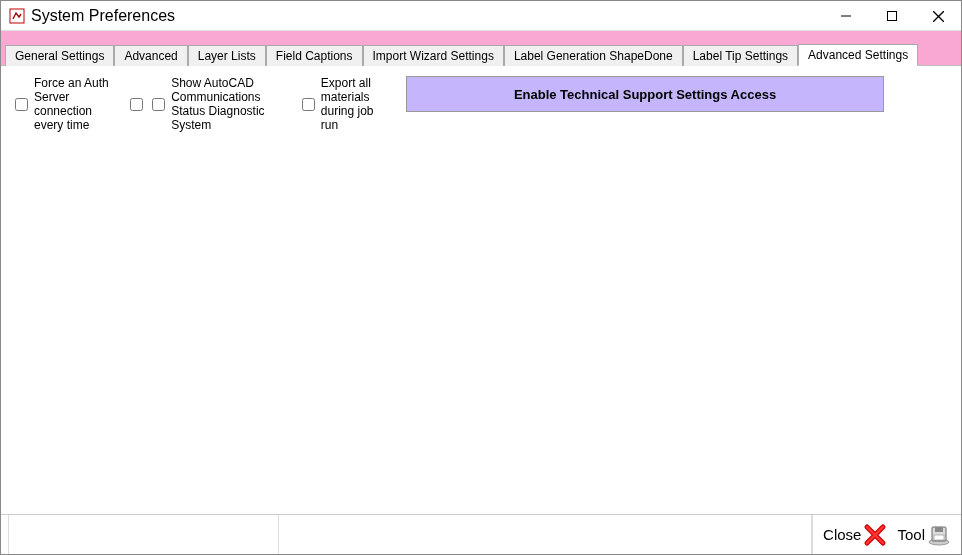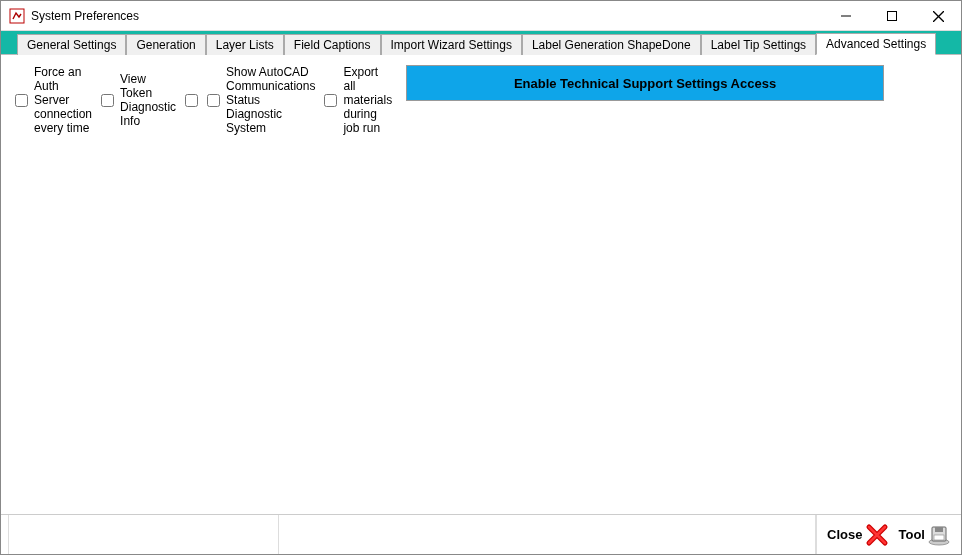--- a/index.html
+++ b/index.html
@@ -24,41 +24,41 @@
     border-bottom: 1px solid #ddd;
   }
   .titlebar .app-icon {
     width: 16px; height: 16px;
     margin-right: 6px;
     display: inline-flex;
     align-items: center; justify-content: center;
   }
   .titlebar .title {
     flex: 1;
-    font-size: 12px;
+    font-size: 16px;
   }
   .win-controls {
     display: flex;
     height: 100%;
   }
   .win-btn {
     width: 46px;
     height: 30px;
     display: flex;
     align-items: center;
     justify-content: center;
     font-size: 14px;
     cursor: default;
   }
   .tabstrip {
     display: flex;
-    padding: 2px 4px 0 16px;
+    padding: 2px 4px 0 4px;
     border-bottom: 1px solid #bbb;
-    background: #14b8a6;
-    height: 24px;
+    background: #f9a8d4;
+    height: 35px;
     align-items: flex-end;
     gap: 0;
   }
   .tab {
     padding: 3px 9px;
     font-size: 12px;
     border: 1px solid #aaa;
     border-bottom: none;
     background: #f0f0f0;
     margin-right: 0px;
@@ -93,21 +93,21 @@
     width: 13px; height: 13px;
     margin: 0;
   }
   .big-button {
     position: absolute;
     left: 405px;
     top: 10px;
     width: 478px;
     height: 36px;
     border: 1px solid #999;
-    background: #0ea5e9;
+    background: #c4b5fd;
     display: flex;
     align-items: center;
     justify-content: center;
     font-weight: bold;
     font-size: 13px;
     cursor: default;
   }
   .footer {
     position: absolute;
     bottom: 0; left: 0; right: 0;
@@ -129,22 +129,22 @@
   }
   .footer .actions {
     display: flex;
     align-items: center;
     padding: 0 6px;
     gap: 2px;
   }
   .action-btn {
     display: flex;
     align-items: center;
-    font-weight: bold;
-    font-size: 13px;
+    font-weight: normal;
+    font-size: 15px;
     cursor: default;
     padding: 2px 4px;
   }
   .action-btn .icon {
     width: 24px; height: 24px;
     display: inline-flex;
     align-items: center; justify-content: center;
     margin-left: 2px;
   }
 </style>
@@ -174,38 +174,34 @@
       <svg width="11" height="11" viewBox="0 0 10 10">
           <line x1="0" y1="0" x2="10" y2="10" stroke="#000" stroke-width="1.2"></line>
           <line x1="10" y1="0" x2="0" y2="10" stroke="#000" stroke-width="1.2"></line>
         </svg>
     </div>
   </div>
 </div>
 
 <div class="tabstrip">
   <div class="tab">General Settings</div>
-  <div class="tab">Generation</div>
+  <div class="tab">Advanced</div>
   <div class="tab">Layer Lists</div>
   <div class="tab">Field Captions</div>
   <div class="tab">Import Wizard Settings</div>
   <div class="tab">Label Generation ShapeDone</div>
   <div class="tab">Label Tip Settings</div>
   <div class="tab active">Advanced Settings</div>
 </div>
 
 <div class="content">
   <div class="checklist">
     <label class="check-row">
       <input type="checkbox" style="">
       <span>Force an Auth Server connection every time</span>
-    </label>
-    <label class="check-row">
-      <input type="checkbox" style="">
-      <span>View Token Diagnostic Info</span>
     </label>
     <label class="check-row">
       <input type="checkbox" style="">
     </label>
     <label class="check-row">
       <input type="checkbox" style="">
       <span>Show AutoCAD Communications Status Diagnostic System</span>
     </label>
     <label class="check-row">
       <input type="checkbox" style="">

